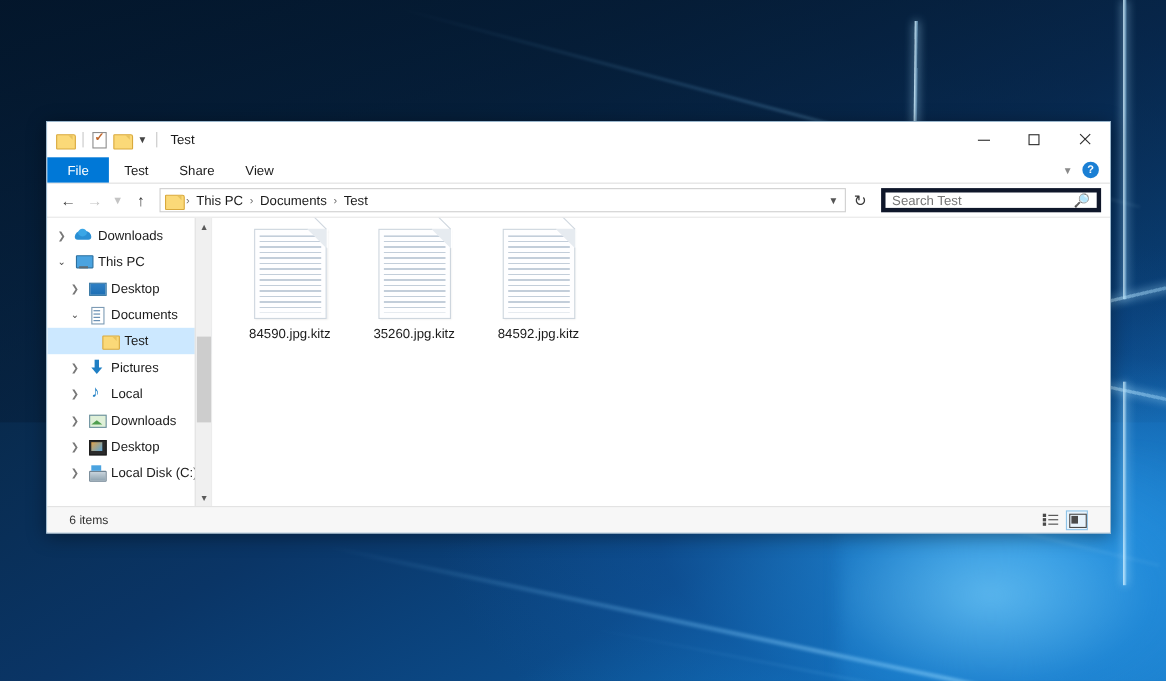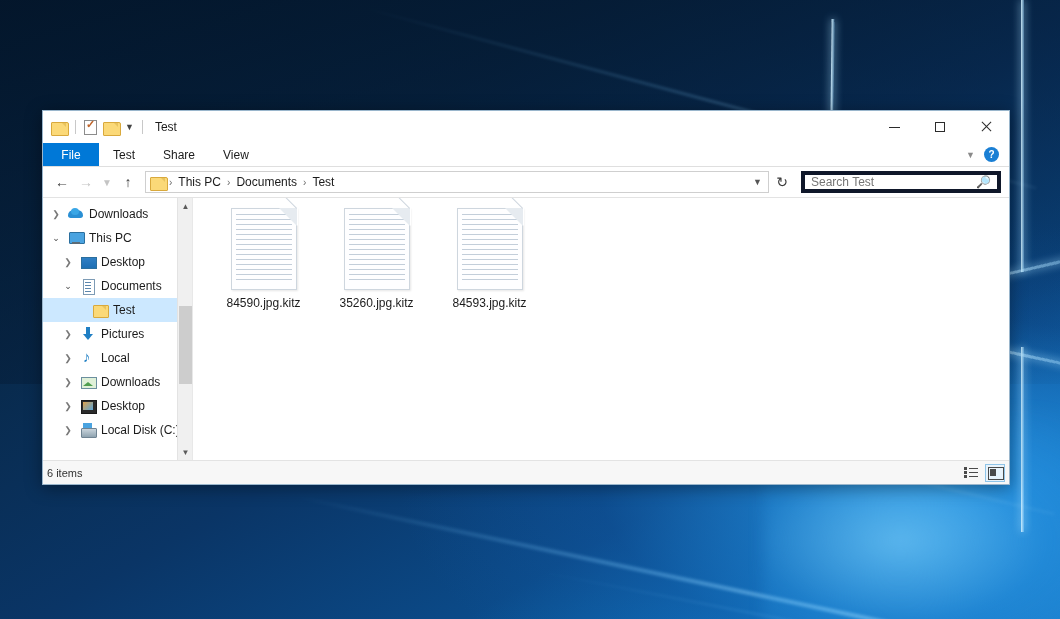--- a/index.html
+++ b/index.html
@@ -299,21 +299,21 @@
   }
   .page-fold-edge {
     position:absolute; right:0; top:0; width:26px; height:1px;
     background:#ced6de; transform-origin: right top; transform: rotate(45deg);
   }
   .filename { font-size:12px; color:#1b1b1b; text-align:center; white-space:nowrap; }
 
   
   .statusbar {
     height: 24px; flex:0 0 24px; border-top:1px solid #e3e3e3;
-    background:#f7f7f7; display:flex; align-items:center; padding: 0 4px;
+    background:#f7f7f7; display:flex; align-items:center; padding: 0 20px;
     font-size:11px; color:#333;
   }
   .status-spacer { flex:1 1 auto; }
   .viewbtns { display:flex; align-items:center; gap:4px; }
   .vbtn {
     width:20px; height:18px; display:flex; align-items:center; justify-content:center;
     border:1px solid transparent;
   }
   .vbtn.active { border-color:#8fc4e8; background:#e8f3fb; }
   .gl-details { position:relative; width:14px; height:11px; }
@@ -499,21 +499,21 @@
             <div class="filename">35260.jpg.kitz</div>
           </div>
           <div class="fileitem">
             <div class="fileicon">
               <div class="page"></div>
               <div class="page-lines"></div>
               <div class="page-fold-mask"></div>
               <div class="page-fold"></div>
               <div class="page-fold-edge"></div>
             </div>
-            <div class="filename">84593.jpg.kitz</div>
+            <div class="filename">84592.jpg.kitz</div>
           </div>
         </div>
     </div>
   </div>
 
   <div class="statusbar">
     <span>6 items</span>
     <span class="status-spacer"></span>
     <span class="viewbtns">
       <span class="vbtn">

